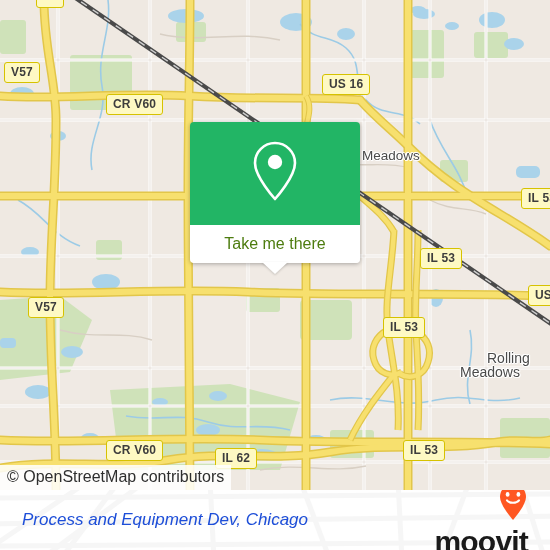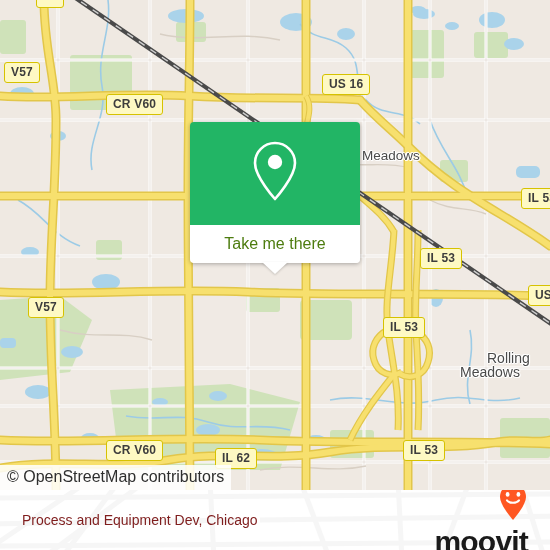--- a/index.html
+++ b/index.html
@@ -134,24 +134,25 @@
   #bottom-inner {
     position: relative;
     width: 100%; height: 100%;
     display: flex;
     align-items: center;
     justify-content: space-between;
     padding: 0 22px 0 22px;
     box-sizing: border-box;
   }
   #poi-title {
-    color: #7f1d1d;
-    font-size: 14px;
+    color: #1d4ed8;
+    font-size: 17px;
     font-family: "Liberation Sans", sans-serif;
     white-space: nowrap;
+    font-style: italic;
   }
   #brand { display: flex; align-items: flex-end; gap: 2px; flex-direction: column; }
   #brand-name {
     color: #1a1a1a;
     font-size: 30px;
     font-family: "Liberation Sans", sans-serif;
     font-weight: bold;
     letter-spacing: -.8px;
     line-height: 1;
   }

